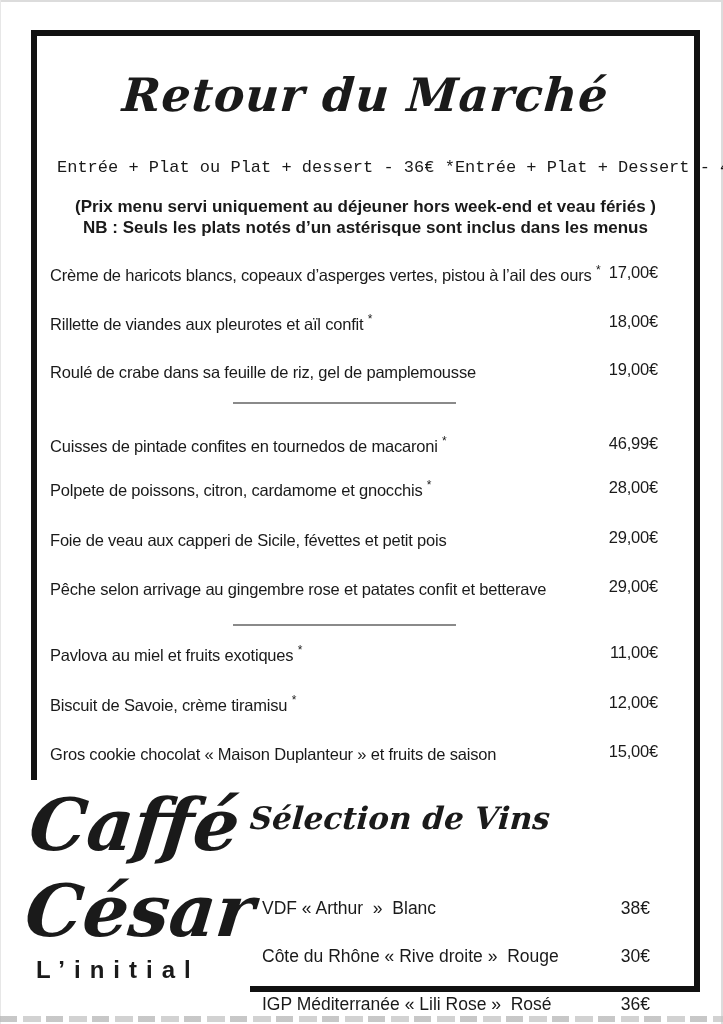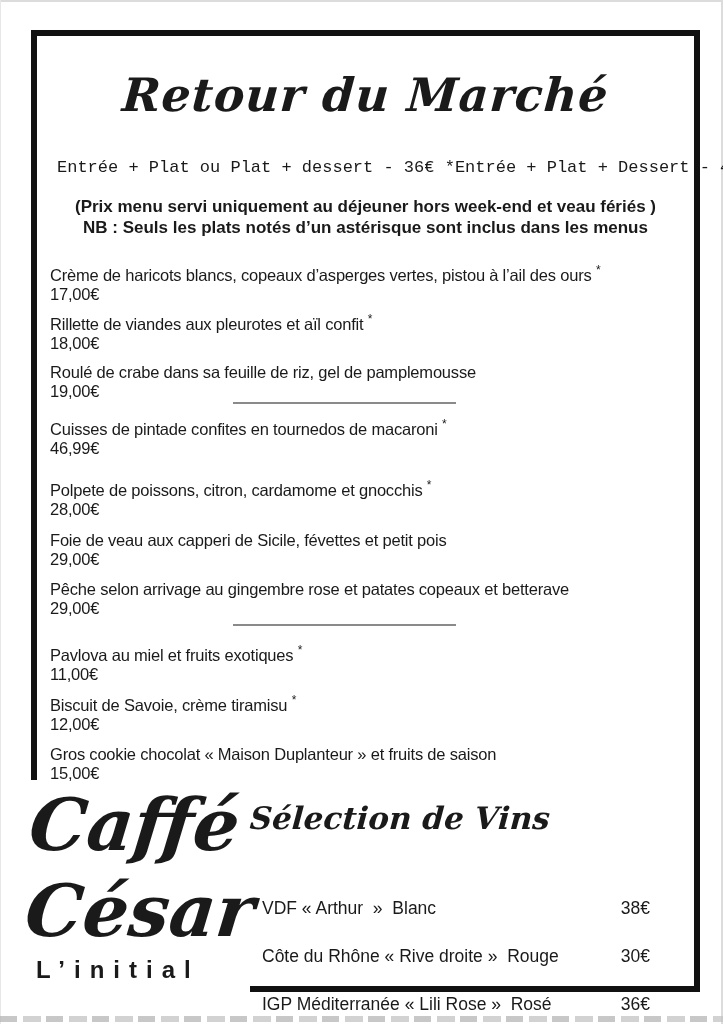--- a/index.html
+++ b/index.html
@@ -23,21 +23,21 @@
          font-size:46px;letter-spacing:1px;transform:skewX(-4deg);}
 
   .formula-row{position:absolute;left:57px;top:158px;width:602px;display:flex;
                justify-content:space-between;font-size:17px;}
   .formula-row span{white-space:pre;font-family:Liberation Mono, monospace;}
 
   .notes{position:absolute;left:31px;top:196px;width:669px;text-align:center;
          font-weight:bold;font-size:17px;line-height:21px;}
 
   .item-row{position:absolute;left:50px;width:608px;display:flex;
-            justify-content:space-between;font-size:16.5px;letter-spacing:-0.2px;white-space:pre;flex-direction:column;}
+            justify-content:space-between;font-size:16.5px;letter-spacing:-0.2px;white-space:pre;}
   .item-name .star{vertical-align:super;font-size:12px;letter-spacing:0;}
   .item-price{font-variant-numeric:tabular-nums;}
 
   .divider{position:absolute;left:233px;width:223px;height:2px;background:#8a8a8a;}
 
   .logo-caffe{position:absolute;left:30px;top:782px;font-size:72px;line-height:86px;transform:skewX(-6deg);}
   .logo-cesar{position:absolute;left:26px;top:868px;font-size:72px;line-height:86px;transform:skewX(-6deg);}
   .logo-initial{position:absolute;left:36px;top:956px;font-size:24px;font-weight:bold;
                 letter-spacing:9px;white-space:pre;}
 
@@ -82,34 +82,34 @@
     <span class="item-name"><span>Rillette de viandes aux pleurotes et aïl confit </span><span class="star">*</span></span>
     <span class="item-price">18,00€</span>
   </div>
   <div class="item-row" style="top:360px">
     <span class="item-name"><span>Roulé de crabe dans sa feuille de riz, gel de pamplemousse</span><span class="star"></span></span>
     <span class="item-price">19,00€</span>
   </div>
 
   <div class="divider" style="top:402px"></div>
 
-  <div class="item-row" style="top:417px">
+  <div class="item-row" style="top:434px">
     <span class="item-name"><span>Cuisses de pintade confites en tournedos de macaroni </span><span class="star">*</span></span>
     <span class="item-price">46,99€</span>
   </div>
   <div class="item-row" style="top:478px">
     <span class="item-name"><span>Polpete de poissons, citron, cardamome et gnocchis </span><span class="star">*</span></span>
     <span class="item-price">28,00€</span>
   </div>
   <div class="item-row" style="top:528px">
     <span class="item-name"><span>Foie de veau aux capperi de Sicile, févettes et petit pois</span><span class="star"></span></span>
     <span class="item-price">29,00€</span>
   </div>
   <div class="item-row" style="top:577px">
-    <span class="item-name"><span>Pêche selon arrivage au gingembre rose et patates copeaux et betterave</span><span class="star"></span></span>
+    <span class="item-name"><span>Pêche selon arrivage au gingembre rose et patates confit et betterave</span><span class="star"></span></span>
     <span class="item-price">29,00€</span>
   </div>
 
   <div class="divider" style="top:624px"></div>
 
   <div class="item-row" style="top:643px">
     <span class="item-name"><span>Pavlova au miel et fruits exotiques </span><span class="star">*</span></span>
     <span class="item-price">11,00€</span>
   </div>
   <div class="item-row" style="top:693px">

